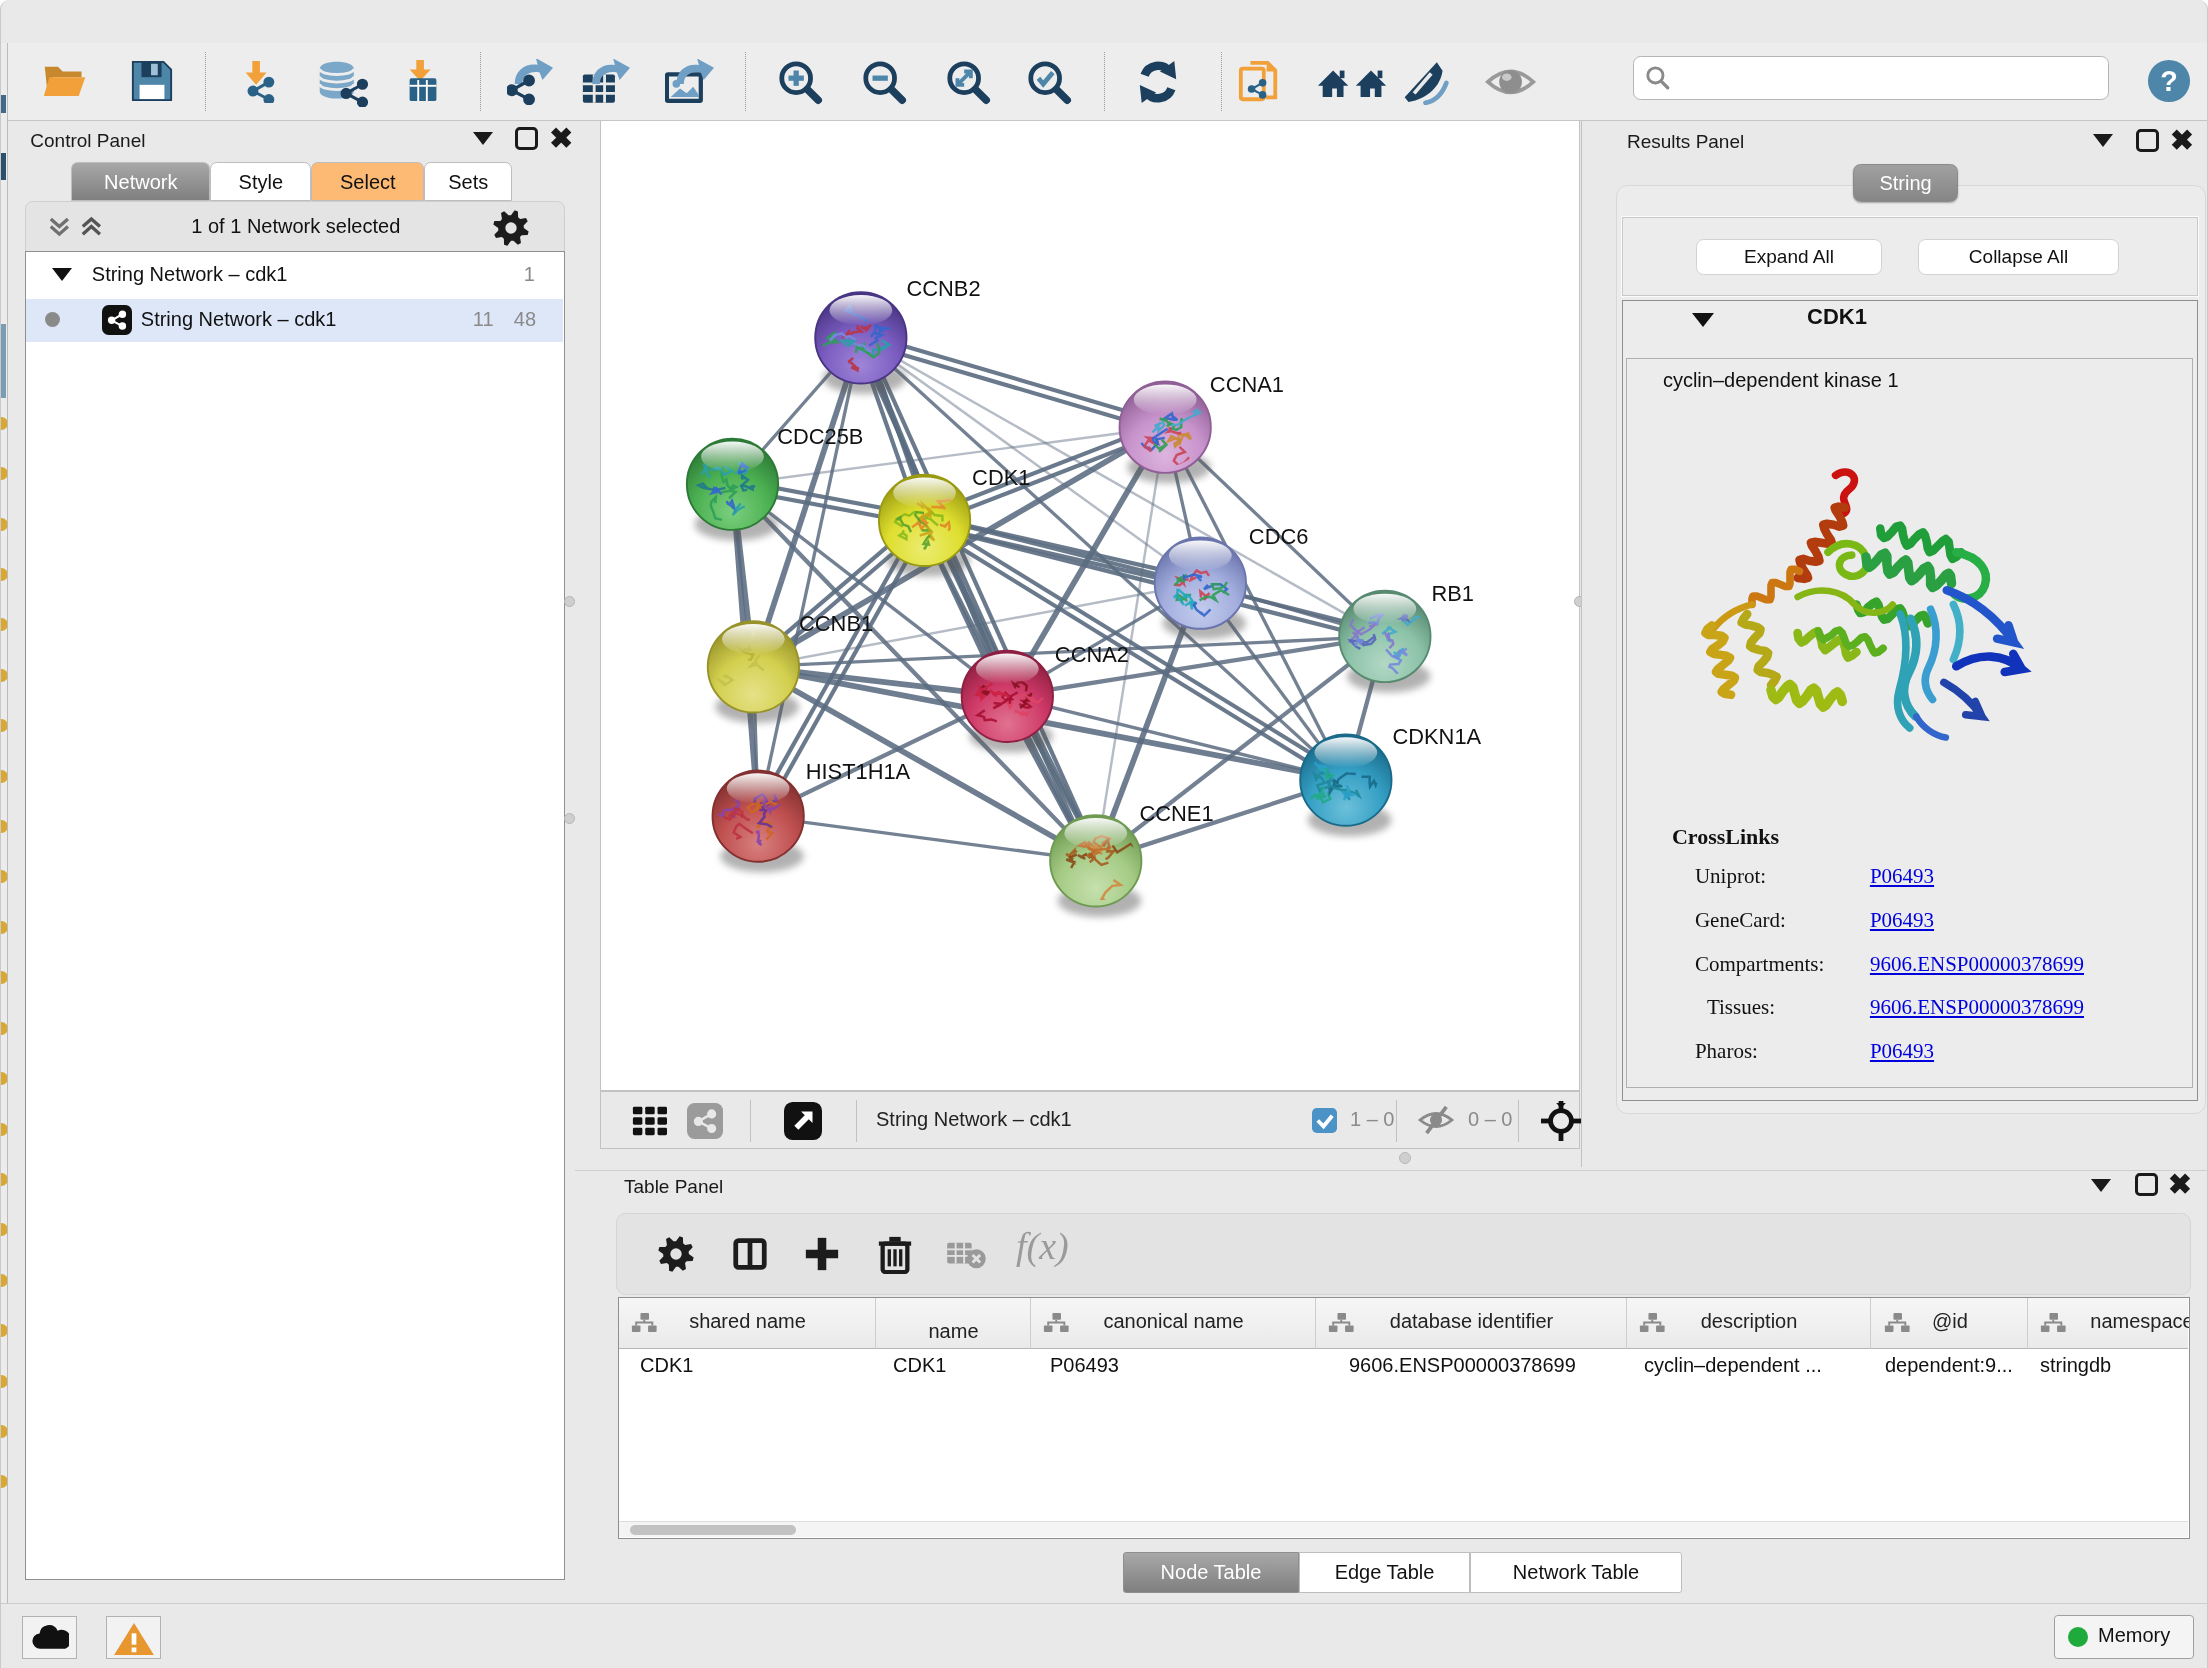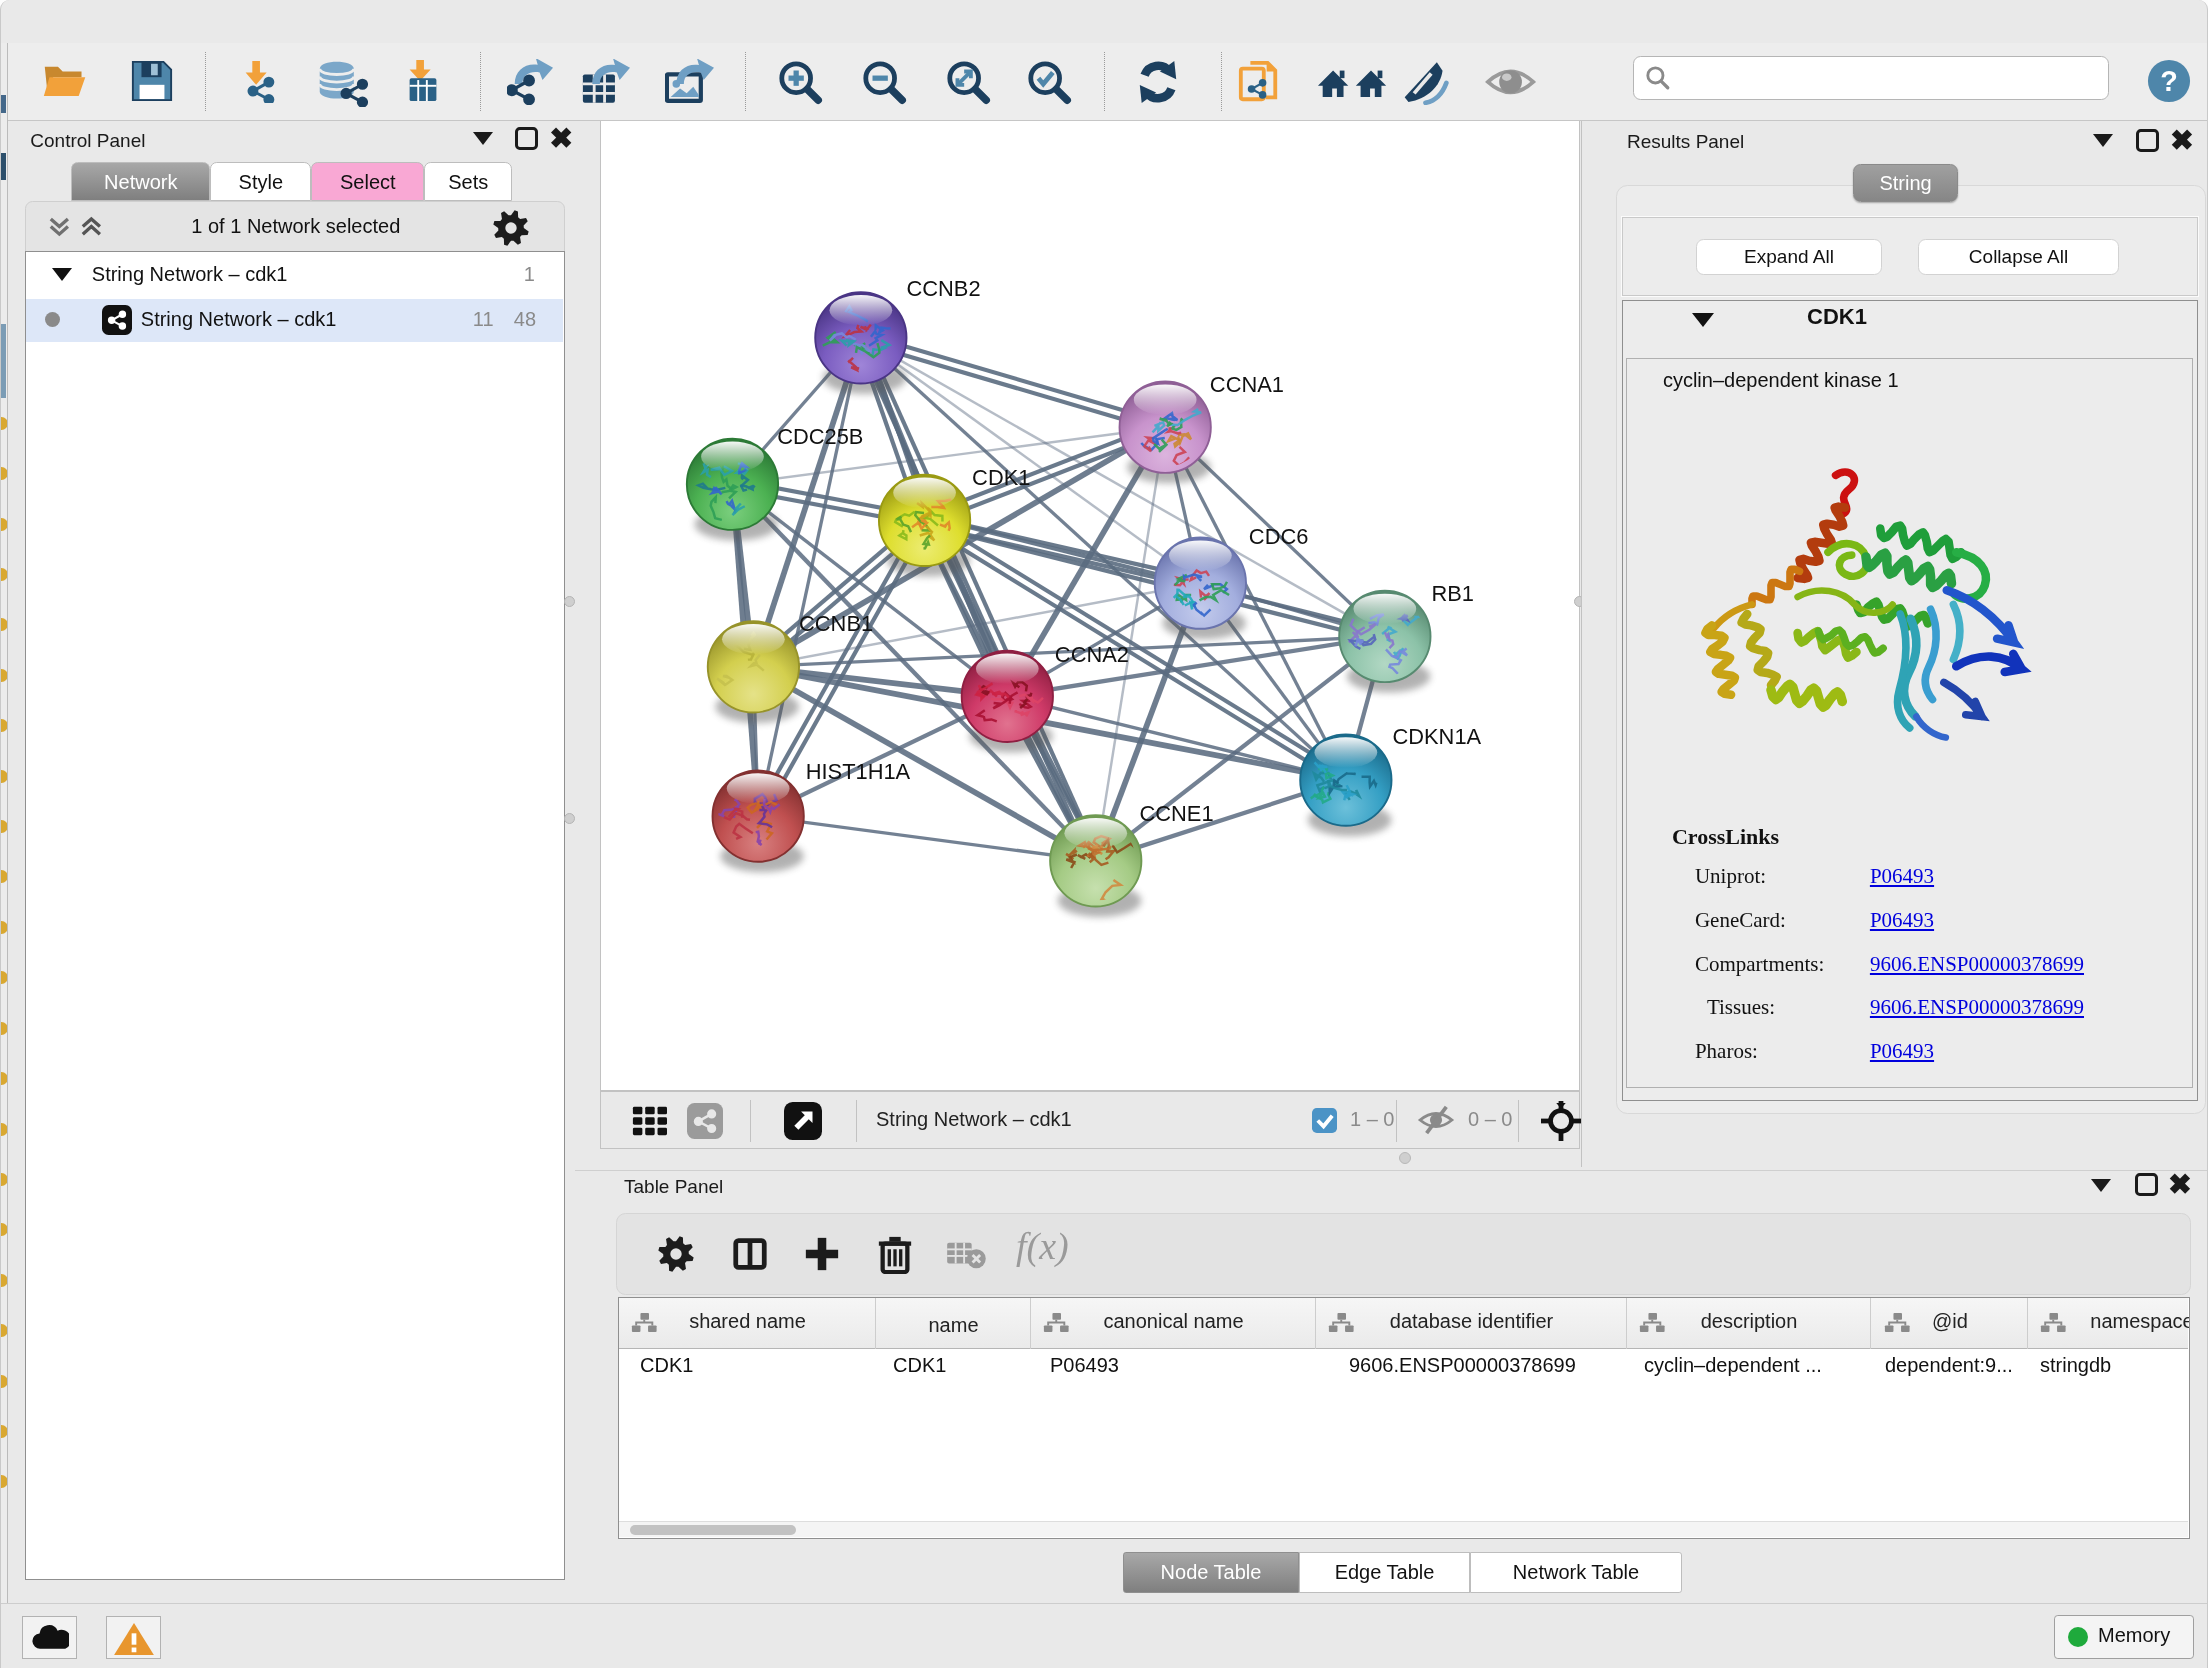--- a/index.html
+++ b/index.html
@@ -205,21 +205,21 @@
       <div class="abs" style="left:-6.7px;top:1432px;width:13.3px;height:13.3px;background:#d9a832;border-radius:50%;"></div>
     </div>
     <div class="abs" style="left:5.7px;top:43px;width:1px;height:1625px;background:#bbbbbb;"></div>
     <div class="abs" style="left:13.3px;top:121px;width:561px;height:1471px;background:#e9e9e9;">
       <div class="ptitle abs" style="left:16px;top:8.6px;">Control Panel</div>
       <div class="ctl-tri abs" style="left:459px;top:11.4px;"></div>
       <div class="ctl-box abs" style="left:501px;top:5.7px;"></div>
       <div class="ctl-x abs" style="left:535px;top:5.7px;">✖</div>
       <div class="abs" style="left:57px;top:41px;width:139px;height:39px;border:1px solid #bdbdbd;border-radius:6.7px 6.7px 0 0;background:linear-gradient(#a8a8a8,#7f7f7f);color:#fff;text-align:center;font-size:20px;line-height:38px;">Network</div>
       <div class="abs" style="left:196px;top:41px;width:101px;height:39px;border:1px solid #bdbdbd;border-radius:6.7px 6.7px 0 0;background:#fff;color:#111;text-align:center;font-size:20px;line-height:38px;">Style</div>
-      <div class="abs" style="left:297px;top:41px;width:113px;height:39px;border:1px solid #bdbdbd;border-radius:6.7px 6.7px 0 0;background:#f9a8d4;color:#111;text-align:center;font-size:20px;line-height:38px;">Select</div>
+      <div class="abs" style="left:297px;top:41px;width:113px;height:39px;border:1px solid #bdbdbd;border-radius:6.7px 6.7px 0 0;background:#fdba74;color:#111;text-align:center;font-size:20px;line-height:38px;">Select</div>
       <div class="abs" style="left:410px;top:41px;width:88px;height:39px;border:1px solid #bdbdbd;border-radius:6.7px 6.7px 0 0;background:#fff;color:#111;text-align:center;font-size:20px;line-height:38px;">Sets</div>
       <div class="abs" style="left:10.5px;top:80px;width:540px;height:62px;background:#e4e4e4;border:1px solid #cfcfcf;border-radius:7.6px 7.6px 0 0;padding-left:27px;">
         <svg width="28.5" height="25" viewBox="0 0 30 26" style="position:absolute;left:21px;top:13.3px">
           <g fill="none" stroke="#707070" stroke-width="3.5">
             <path d="M4 4 l9 8 9-8"></path>
             <path d="M4 12 l9 8 9-8"></path>
           </g>
         </svg>
         <svg width="28.5" height="25" viewBox="0 0 30 26" style="position:absolute;left:53px;top:13.3px">
           <g fill="none" stroke="#555" stroke-width="3.5">
@@ -791,21 +791,21 @@
                   <rect x="2" y="15" width="9" height="7" rx="1"></rect>
                   <rect x="19" y="15" width="9" height="7" rx="1"></rect>
                 </g>
                 <g stroke="#8a8a8a" stroke-width="2" fill="none">
                   <path d="M15 9 v3 M6.5 15 v-3 h17 v3"></path>
                 </g>
               </svg></div>
             <div class="abs" style="left:0;top:12.4px;width:257px;text-align:center;font-size:20px;color:#222;">shared name</div>
           </div>
           <div class="abs" style="left:257px;top:0;width:155px;height:51px;border-right:1px solid #cdcdcd;">
-            <div class="abs" style="left:0;top:16px;width:155px;text-align:center;font-size:20px;color:#222;">name</div>
+            <div class="abs" style="left:0;top:22px;width:155px;text-align:center;font-size:20px;color:#222;">name</div>
           </div>
           <div class="abs" style="left:412px;top:0;width:285px;height:51px;border-right:1px solid #cdcdcd;">
             <div class="abs" style="left:11.4px;top:13.3px;"><svg width="28.5" height="25" viewBox="0 0 30 26" style="vertical-align:middle">
                 <g fill="#8a8a8a">
                   <rect x="11" y="2" width="9" height="7" rx="1"></rect>
                   <rect x="2" y="15" width="9" height="7" rx="1"></rect>
                   <rect x="19" y="15" width="9" height="7" rx="1"></rect>
                 </g>
                 <g stroke="#8a8a8a" stroke-width="2" fill="none">
                   <path d="M15 9 v3 M6.5 15 v-3 h17 v3"></path>

